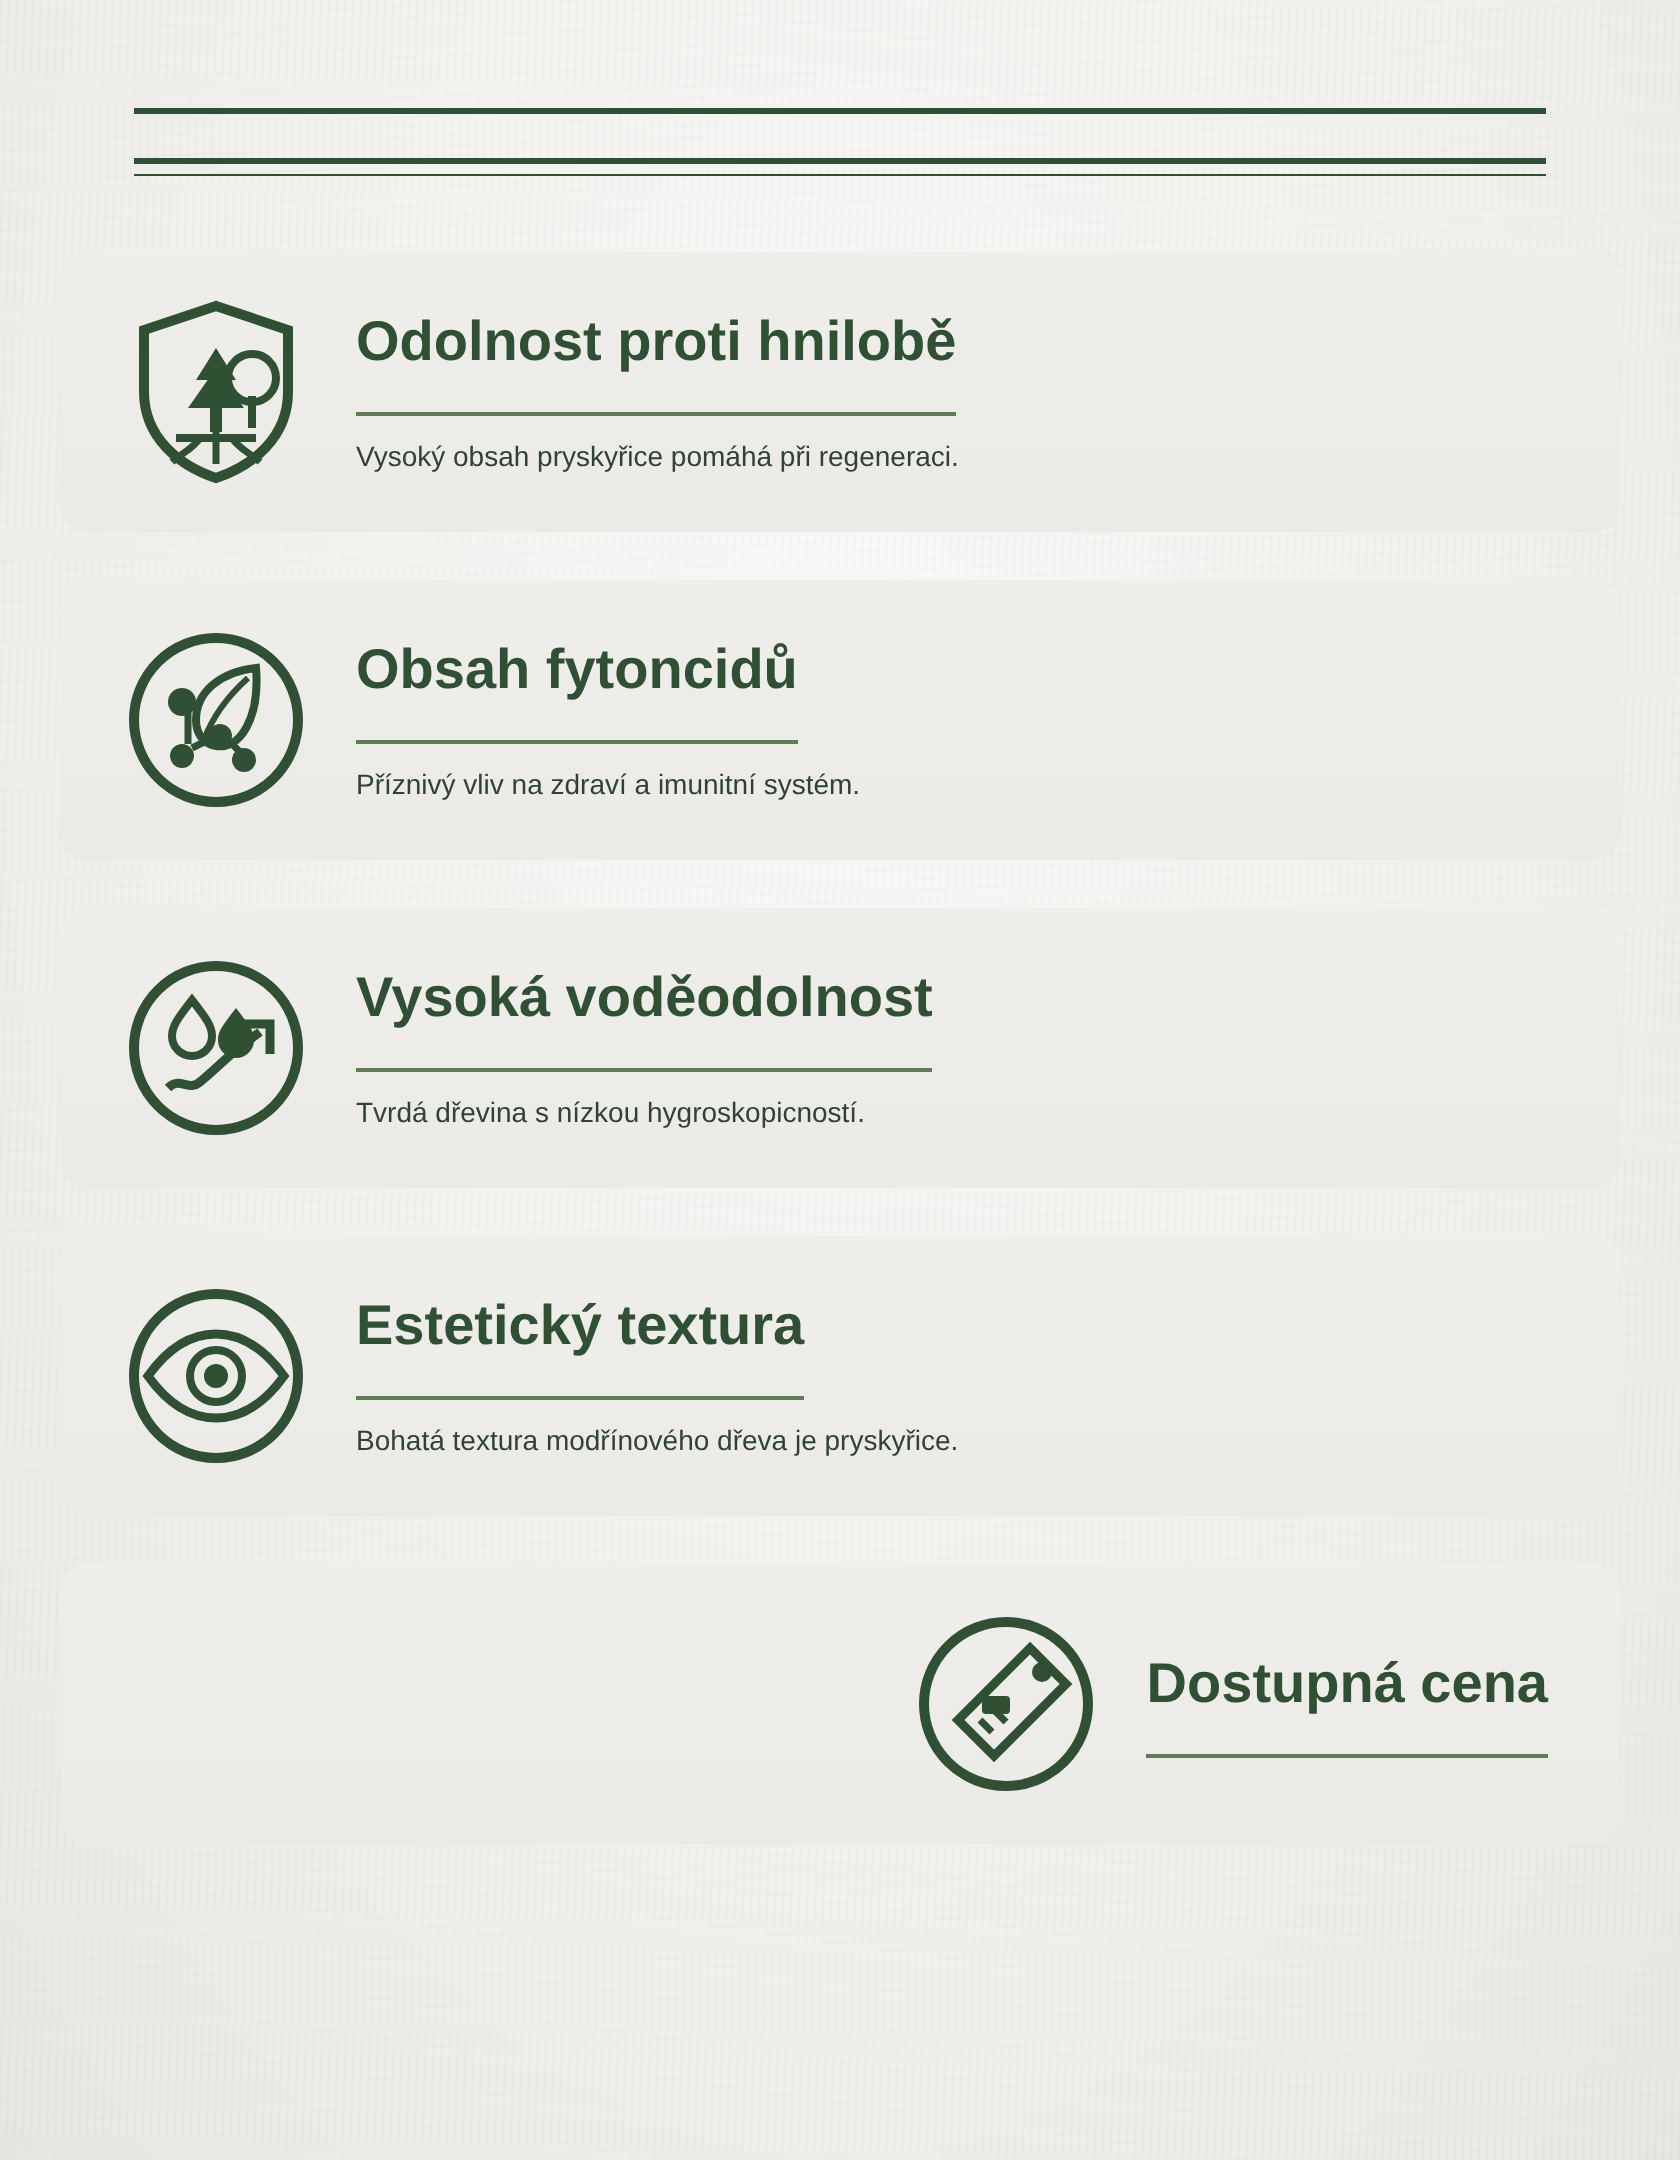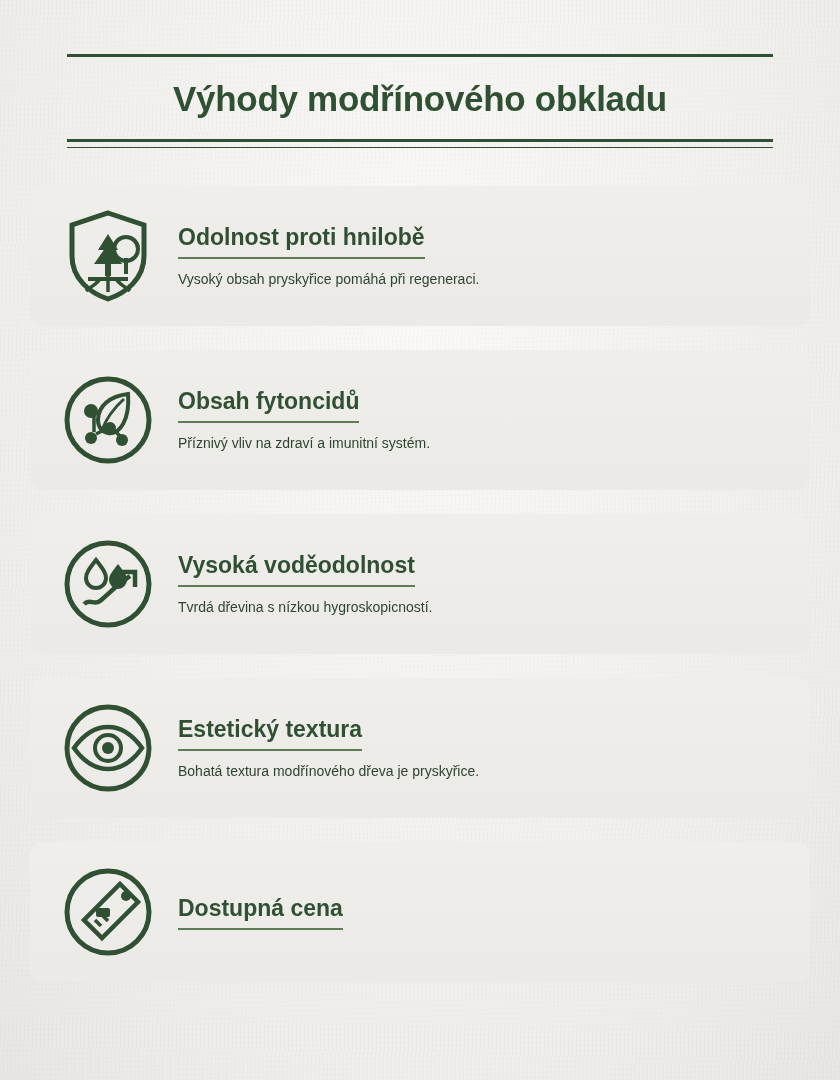--- a/index.html
+++ b/index.html
@@ -84,48 +84,47 @@
     display: flex;
     align-items: center;
     justify-content: center;
   }
   .card-icon svg { display: block; }
   .card-body {
     padding-left: 18px;
     padding-right: 10px;
   }
   .card-heading {
-    font-size: 23px;
+    font-size: 28px;
     font-weight: bold;
     color: #2f5032;
     margin: 0;
     line-height: 1.2;
     display: inline-block;
     border-bottom: 2px solid #5c7d55;
-    padding-bottom: 5px;
+    padding-bottom: 19px;
   }
   .card-text {
     margin: 11px 0 0 0;
     font-size: 14px;
     color: #2f4430;
     line-height: 1.35;
     max-width: 600px;
   }
-  .card.tall { min-height: 134px; }
+  .card.tall { min-height: 134px; justify-content: flex-end; }
 </style>
 </head>
 <body>
 
 <div class="paper-texture"></div>
 
 <div class="page">
 
   <div class="header">
     <div class="header-rule top"></div>
-    <h1 class="title">Výhody modřínového obkladu</h1>
     <div class="header-rule bottom"></div>
     <div class="header-rule thin"></div>
   </div>
 
   <div class="cards">
 
     <div class="card">
       <div class="card-icon">
         <svg width="100" height="100" viewBox="0 0 100 100" fill="none" stroke="#2f5032" stroke-width="4">
           <path d="M50 7 L86 19 V50 C86 73 68 87 50 93 C32 87 14 73 14 50 V19 Z" stroke-width="5"></path>

